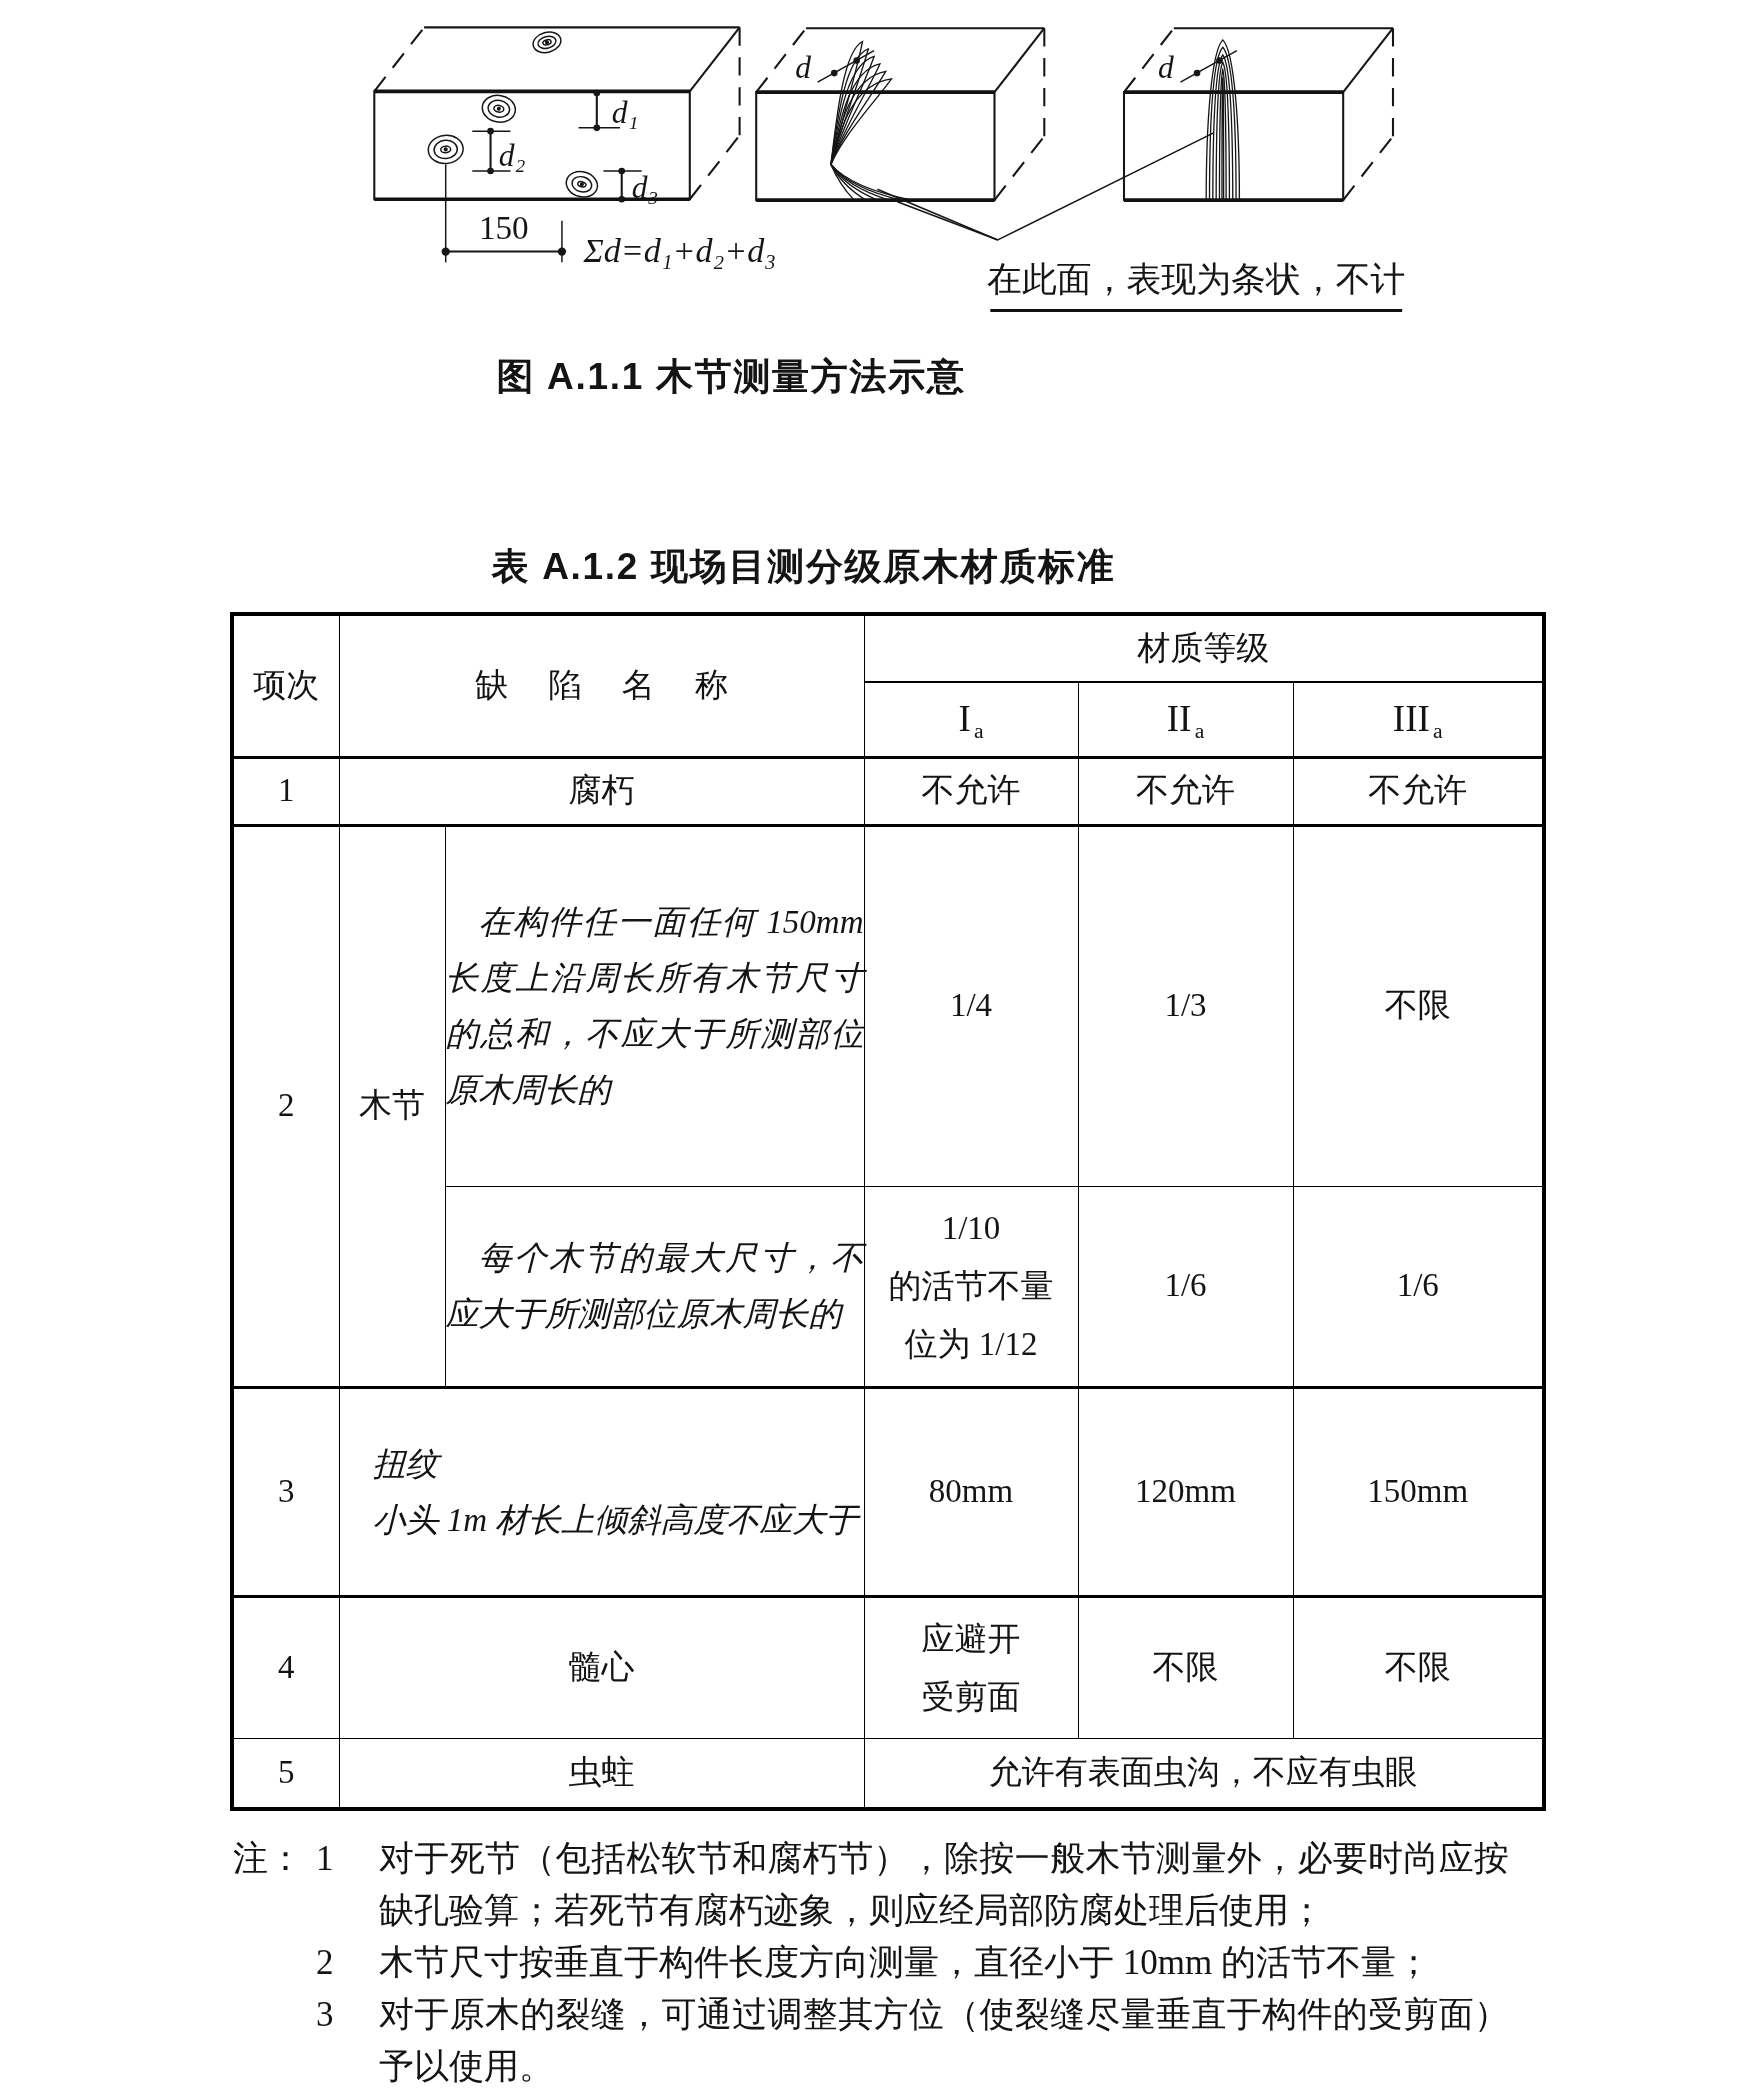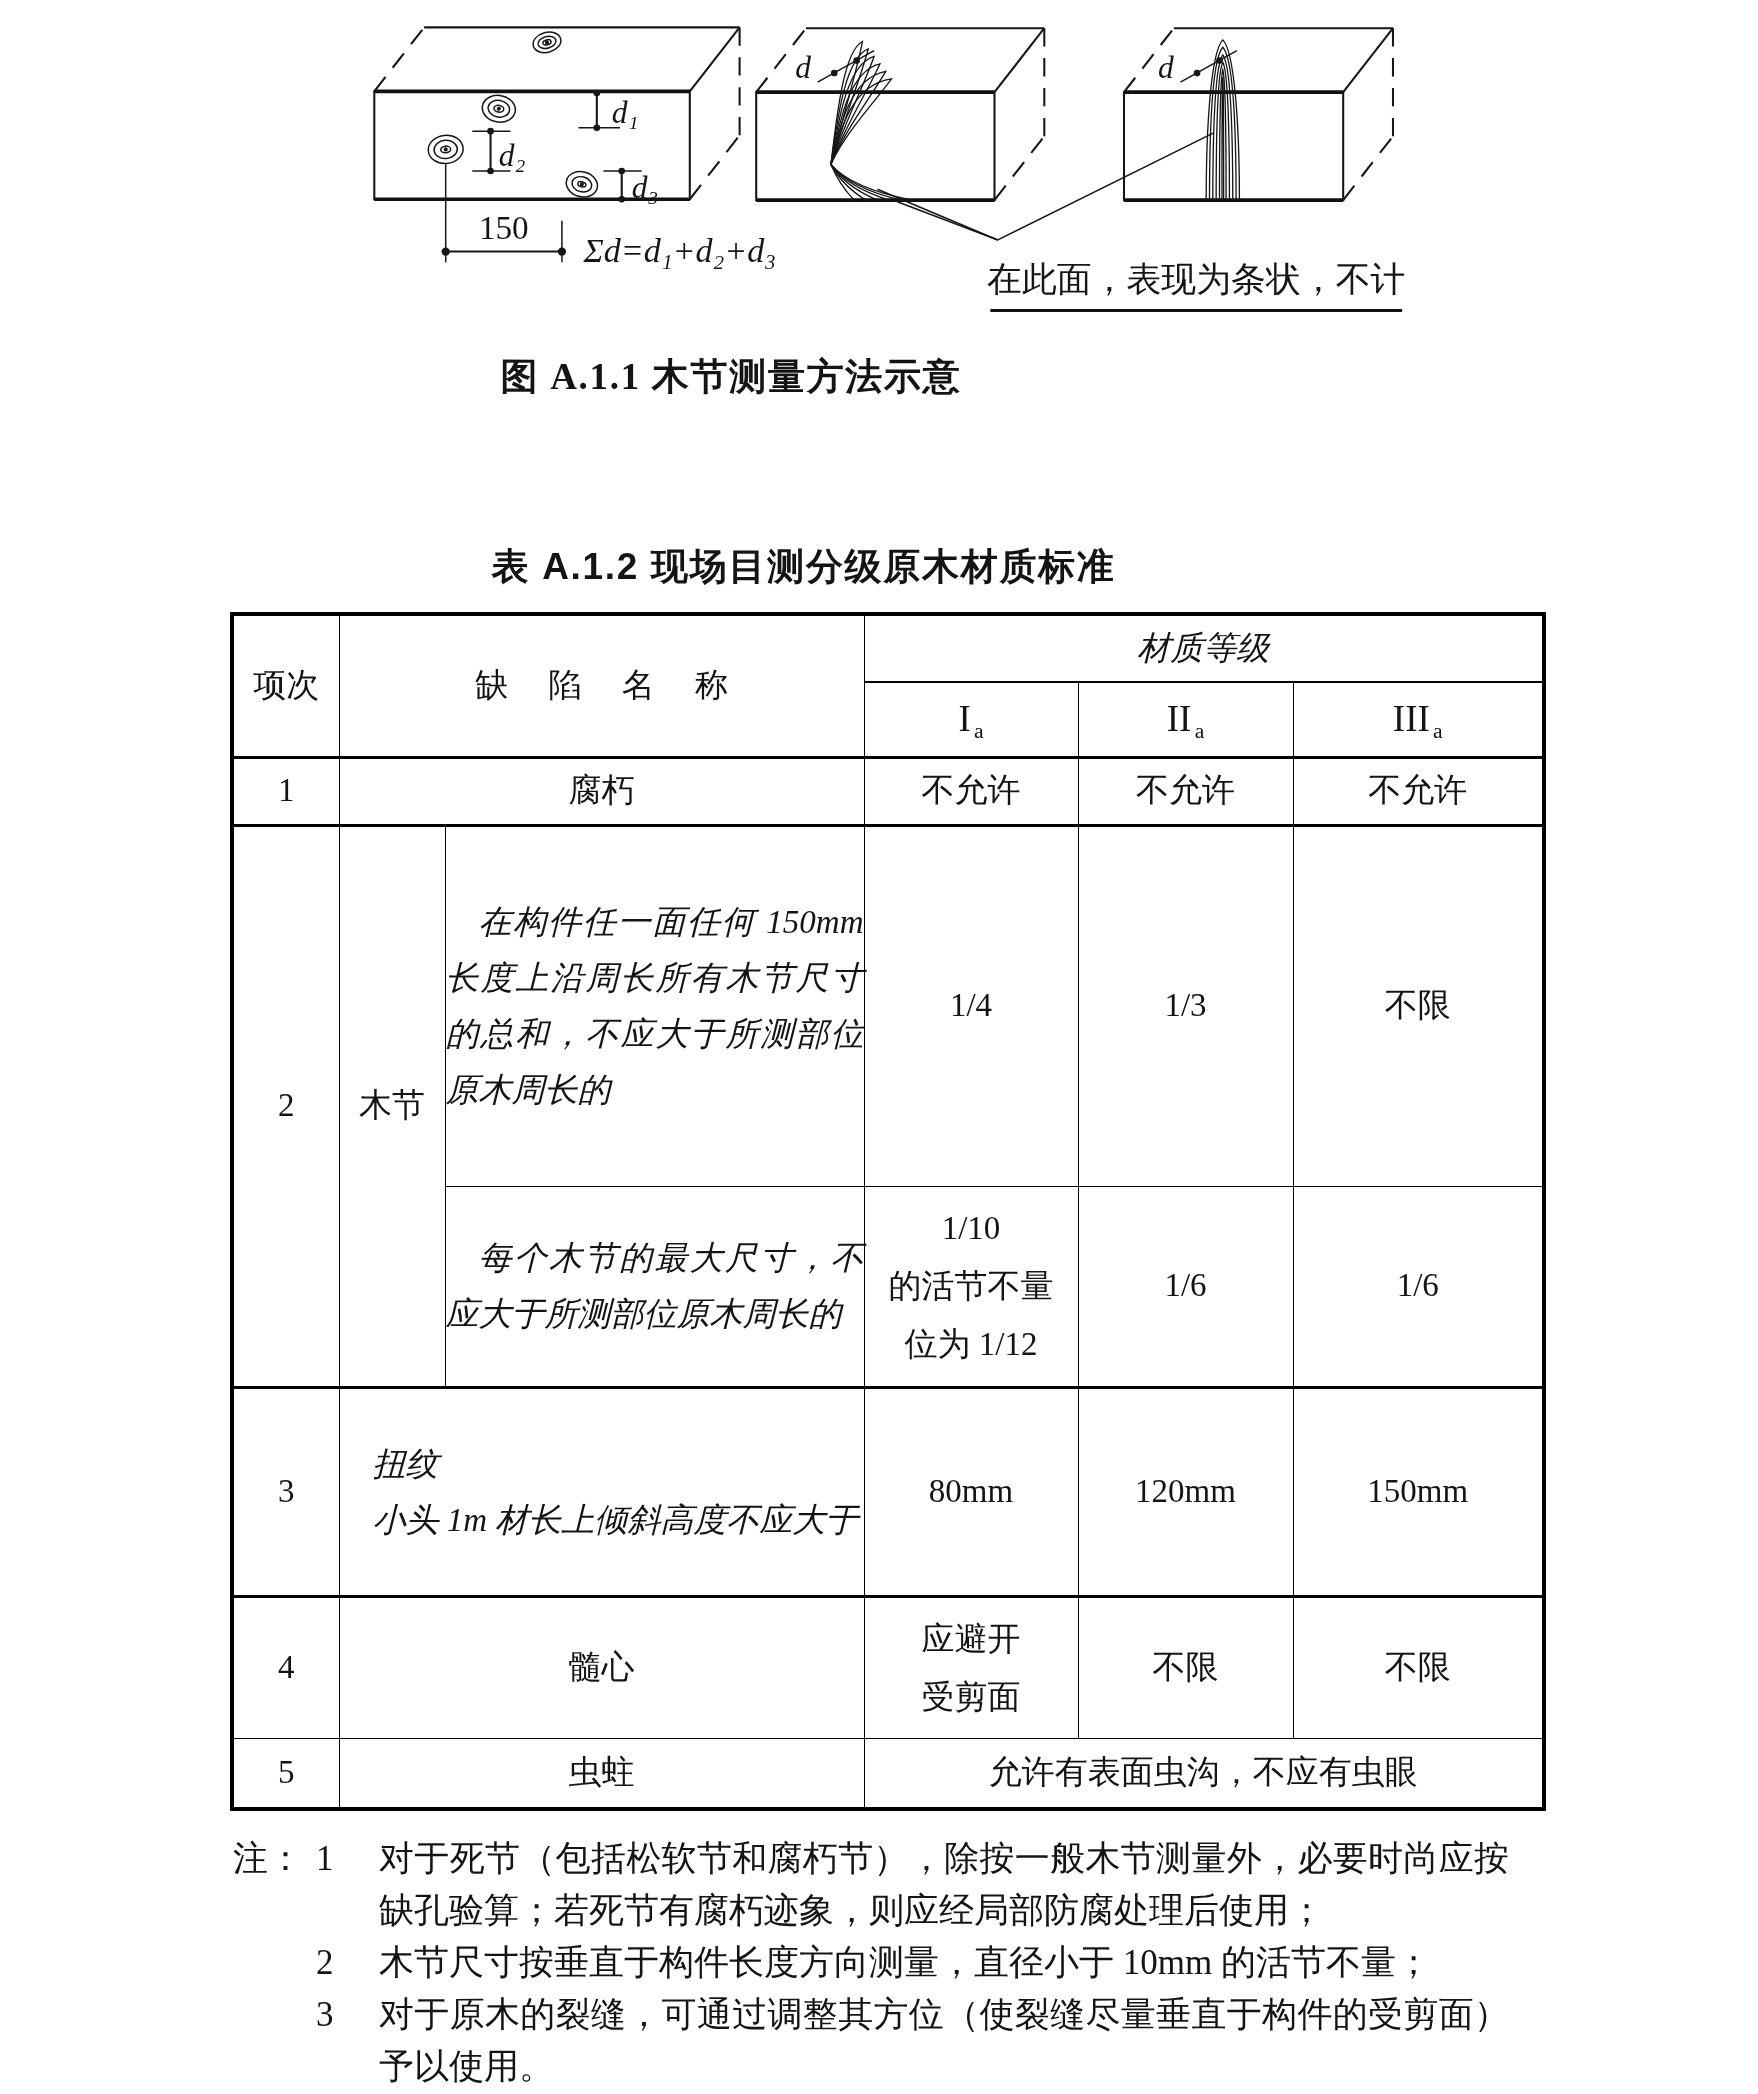--- a/index.html
+++ b/index.html
@@ -13,21 +13,21 @@
   svg .thin{stroke:#161616;stroke-width:1.8;fill:none;}
   svg .dash{stroke-dasharray:22 14;}
   svg .loop{stroke:#161616;stroke-width:1.6;fill:none;}
   svg .dot{fill:#161616;stroke:none;}
   svg .lbl{font:italic 38px "Liberation Serif",serif;fill:#161616;}
   svg .dimnum{font:40px "Liberation Serif",serif;fill:#161616;}
   svg .formula{font:italic 41px "Liberation Serif",serif;fill:#161616;}
   svg .ann{font:42px "Liberation Serif",serif;fill:#161616;}
 
   .fig-caption{position:absolute;left:0;top:352px;width:1462px;text-align:center;
-               font-family:Liberation Serif, serif;
+               font-family:Liberation Sans, sans-serif;
                font-weight:bold;font-size:37px;letter-spacing:1.7px;}
 
   
   .para{position:absolute;left:233px;top:455px;width:1396px;white-space:nowrap;
         font-size:42px;}
   .para .num{font-weight:bold;margin-right:38px;}
 
   
   .tbl-title{position:absolute;left:0;top:542px;width:1607px;text-align:center;
              font-family:"Liberation Sans","DejaVu Sans",sans-serif;
@@ -37,21 +37,21 @@
   table.spec{position:absolute;left:230px;top:612px;width:1313px;
              border-collapse:collapse;table-layout:fixed;
              border:4.2px solid #000;font-size:33px;color:#141414;}
   table.spec td{border:1.7px solid #000;vertical-align:middle;text-align:center;
                 padding:0;line-height:1.55;}
   td.name{text-align:left;padding-left:48px;padding-right:10px;margin-left:40px;}
   td.desc{text-align:left;padding-left:20px;padding-right:20px;}
   td.desc .p{ text-indent:1em;text-align:justify;line-height:56px;font-style:italic;}
   td .vlines .ln{display:block;line-height:58px;}
   .bb-strong{border-bottom-width:3.3px !important;}
-  .bb-med{border-bottom-width:2.5px !important;font-style:italic;}
+  .bb-med{border-bottom-width:2.5px !important;}
   .roman{font-family:"Liberation Serif",serif;font-size:37px;}
   .rsub{font-size:21.6px;vertical-align:sub;margin-left:3.3px;}
   .sp-name{word-spacing:32px;}
   tr.hA{height:68px;} tr.hB{height:75px;} tr.r1{height:68px;}
   tr.r2a{height:361px;} tr.r2b{height:201px;} tr.r3{height:209px;}
   tr.r4{height:142px;} tr.r5{height:71px;}
 
   
   .notes{position:absolute;left:233px;top:1833px;width:1313px;font-size:35px;line-height:52px;}
   .note-row{display:grid;grid-template-columns:83px 63px 1130px;align-items:start;}

